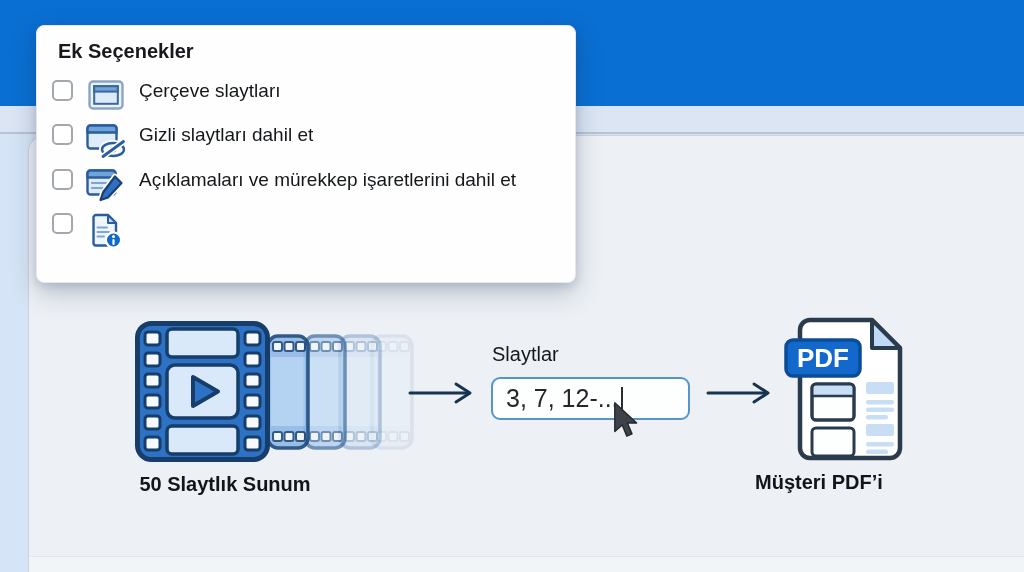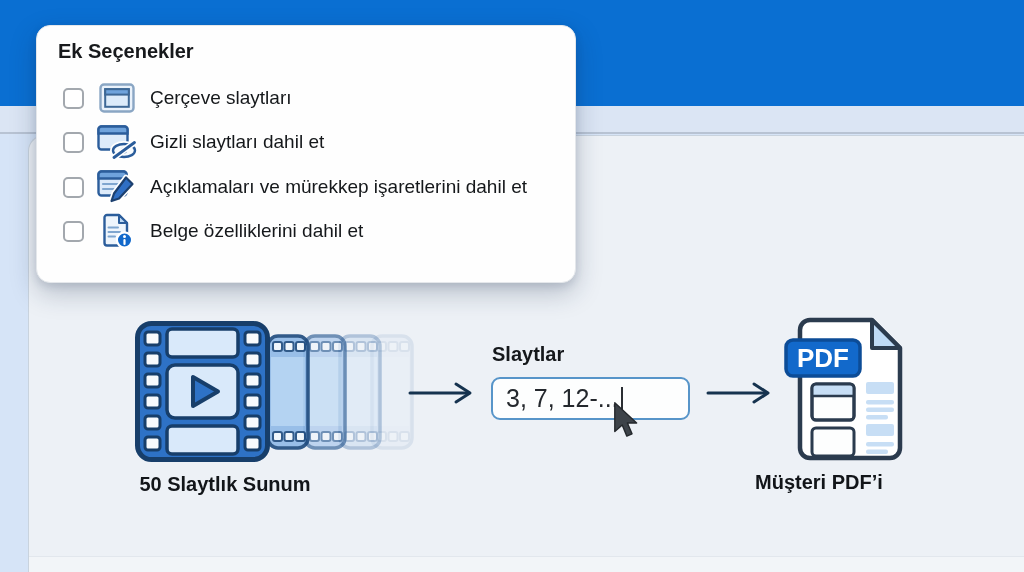--- a/index.html
+++ b/index.html
@@ -13,37 +13,37 @@
 
   
   .main-panel { position:absolute; left:28px; top:135px; width:996px; height:437px;
     background:#edf1f6; border-top:1px solid #c9d3de; border-left:1px solid #c9d3de;
     border-top-left-radius:16px; }
   .bottom-strip { position:absolute; left:29px; top:556px; width:995px; height:16px;
     background:#f2f5f8; border-top:1px solid #e2e7ed; }
 
   
   .popup { position:absolute; left:36px; top:25px; width:540px; height:258px; background:#fefefe;
-    border:1px solid #e4e7eb; border-radius:14px;
+    border:1px solid #e4e7eb; border-radius:8px;
     box-shadow:0 10px 26px rgba(25,45,75,0.25), 0 3px 8px rgba(25,45,75,0.12); }
   .popup-title { position:absolute; left:21px; top:14px; font-size:20px; font-weight:700; color:#17191c; }
-  .opt-row { position:absolute; left:26px; display:flex; align-items:center; gap:13px; height:36px; cursor:default; }
+  .opt-row { position:absolute; left:15px; display:flex; align-items:flex-start; gap:13px; height:36px; cursor:default; }
   .opt-row .checkbox { width:21px; height:21px; background:#fff; border:2.5px solid #a3a8ae; border-radius:5px; flex:0 0 auto; }
   .opt-row .opt-icon { width:40px; display:flex; justify-content:center; flex:0 0 auto; }
   .opt-row .opt-label { font-size:19px; color:#15181b; white-space:nowrap; }
   .row-1 { top:54px; } .row-2 { top:98px; } .row-3 { top:143px; } .row-4 { top:187px; }
 
   
   .film-wrap   { position:absolute; left:135px; top:321px; width:280px; height:142px; }
   .film-label  { position:absolute; left:110px; top:473px; width:230px; text-align:center;
                  font-size:20px; font-weight:700; color:#121519; }
   .arrow       { position:absolute; width:74px; height:24px; }
   .arrow-1     { left:408px; top:381px; }
   .arrow-2     { left:706px; top:381px; }
-  .slides-label{ position:absolute; left:492px; top:343px; font-size:20px; font-weight:700; color:#15181b; }
+  .slides-label{ position:absolute; left:492px; top:343px; font-size:20px; font-weight:400; color:#15181b; }
   .slides-input{ position:absolute; left:491px; top:377px; width:199px; height:43px; background:#fdfefe;
                  border:2px solid #5795c9; border-radius:9px; display:flex; align-items:center;
                  padding-left:13px; }
   .slides-text { font-size:25px; color:#24282d; }
   .caret       { display:inline-block; width:2px; height:23px; background:#2a2e33; margin-left:2px; vertical-align:-5px; }
   .cursor      { position:absolute; left:612px; top:401px; width:28px; height:40px; }
   .pdf-wrap    { position:absolute; left:778px; top:316px; width:135px; height:150px; }
   .pdf-label   { position:absolute; left:755px; top:469px; width:215px; 
                  font-size:20px; font-weight:700; color:#121519; line-height:26px; }
 </style>
@@ -110,21 +110,20 @@
           <path d="M8 2 H20 L28 10 V30 a2.5 2.5 0 0 1 -2.5 2.5 H8 A2.5 2.5 0 0 1 5.5 30 V4.5 A2.5 2.5 0 0 1 8 2 Z" fill="#eef5fc" stroke="#2b5d9b" stroke-width="2.4" stroke-linejoin="round"></path>
           <path d="M20 2 V10 H28 Z" fill="#bcd8f3" stroke="#2b5d9b" stroke-width="2" stroke-linejoin="round"></path>
           <line x1="9.5" y1="14.5" x2="19" y2="14.5" stroke="#7fa6cf" stroke-width="2" stroke-linecap="round"></line>
           <line x1="9.5" y1="19" x2="21" y2="19" stroke="#7fa6cf" stroke-width="2" stroke-linecap="round"></line>
           <line x1="9.5" y1="23.5" x2="16" y2="23.5" stroke="#7fa6cf" stroke-width="2" stroke-linecap="round"></line>
           <circle cx="25.5" cy="27" r="7.6" fill="#1269cb" stroke="#fff" stroke-width="2.2"></circle>
           <circle cx="25.5" cy="23.6" r="1.5" fill="#fff"></circle>
           <rect x="24.4" y="26" width="2.2" height="6" rx="1.1" fill="#fff"></rect>
         </svg>
       </span>
-      <span class="opt-label">Belge özelliklerini dahil et</span>
     </div>
   </div>
 
   <div class="film-wrap">
     <svg width="280" height="142" viewBox="0 0 280 142">
 
       <g opacity="0.18" transform="translate(237,0)">
         <rect x="0" y="15" width="40" height="112" rx="10" fill="#cfe0f3" stroke="#7d9cc2" stroke-width="3.5"></rect>
         <rect x="5" y="21" width="9" height="9" rx="2" fill="#f2f7fc" stroke="#7d9cc2" stroke-width="2"></rect>
         <rect x="16.5" y="21" width="9" height="9" rx="2" fill="#f2f7fc" stroke="#7d9cc2" stroke-width="2"></rect>

